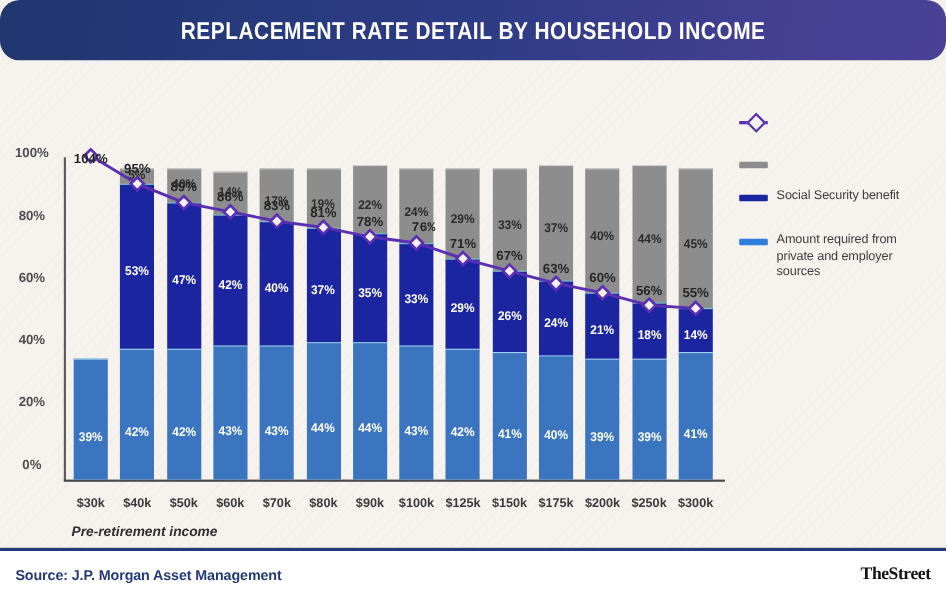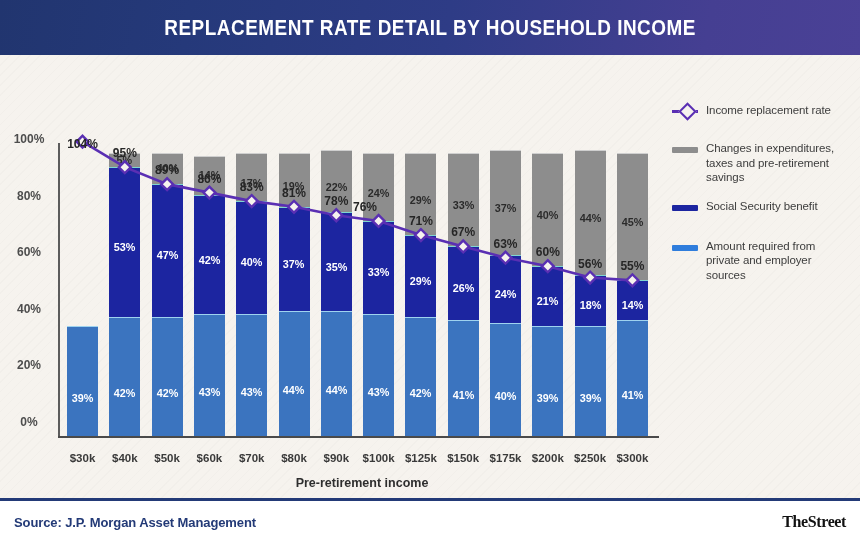--- a/index.html
+++ b/index.html
@@ -7,21 +7,21 @@
     width:860px;height:543px;overflow:hidden;
     font-family:"Liberation Sans","DejaVu Sans",sans-serif;
     background:#f4f1ec;
   }
   #page{position:relative;width:860px;height:543px;background:#f4f1ec;}
 
   
   .header{
     position:absolute;left:0;top:0;width:860px;height:55px;
     background:linear-gradient(100deg,#21356f 0%,#25397a 22%,#2e3c86 52%,#453f92 82%,#4a4196 100%);
-    display:flex;align-items:center;justify-content:center;
+    display:flex;align-items:center;justify-content:center;border-radius:18px;
   }
   .header-title{
     color:#ffffff;font-size:22px;font-weight:bold;
     letter-spacing:.6px;
     transform:scaleX(.86);
     transform-origin:center;
     white-space:nowrap;
     text-transform:uppercase;
     font-family:"Liberation Sans Narrow","Liberation Sans",sans-serif;
   }
@@ -56,22 +56,22 @@
   .seg.ss {background:#1c25a0;color:#ffffff;border-top:1.5px solid #7fd6d0;}
   .seg.chg{background:#8d8d8d;color:#2b2b2b;border-top:1.5px solid #cfcfcf;}
   .seg span{transform:scaleX(.94);}
 
   
   .xlab{
     position:absolute;bottom:34px;width:52px;margin-left:-10.5px;text-align:center;
     font-size:11.5px;color:#3a3a3a;font-weight:bold;
   }
   .xtitle{
-    position:absolute;bottom:8px;left:0;width:594px;text-align:center;
-    font-size:12.5px;color:#2e2e2e;font-weight:bold;
+    position:absolute;bottom:8px;left:0;width:594px;
+    font-size:12.5px;color:#2e2e2e;font-weight:bold;font-style:italic;
   }
 
   
   .lineLayer{position:absolute;left:0;top:0;width:594px;height:443px;pointer-events:none;}
   .ptlabel{
     position:absolute;width:50px;margin-left:-25px;text-align:center;
     font-size:12px;font-weight:bold;color:#262626;
     transform:translateY(-100%);
   }
 
@@ -307,44 +307,42 @@
           <rect x="563.1999999999999" y="221.15" width="8.4" height="8.4" transform="rotate(45 567.4 225.35)" fill="#f6f3ee" stroke="#5a2fb3" stroke-width="2.4"></rect>
         </svg>
       <div id="ptlabels">
           <div class="ptlabel" style="left: 17.5px; top: 79.68px; margin-top: 16px;">104%</div>
           <div class="ptlabel" style="left: 59.8px; top: 105.15px;">95%</div>
           <div class="ptlabel" style="left: 102.1px; top: 122.13px;">89%</div>
           <div class="ptlabel" style="left: 144.4px; top: 130.62px;">86%</div>
           <div class="ptlabel" style="left: 186.7px; top: 139.11px;">83%</div>
           <div class="ptlabel" style="left: 229px; top: 144.77px;">81%</div>
           <div class="ptlabel" style="left: 271.3px; top: 153.26px;">78%</div>
-          <div class="ptlabel" style="left: 300px; top: 158.92px;">76%</div>
+          <div class="ptlabel" style="left: 320px; top: 158.92px; font-family: Liberation Mono, monospace;">76%</div>
           <div class="ptlabel" style="left: 355.9px; top: 173.07px;">71%</div>
           <div class="ptlabel" style="left: 398.2px; top: 184.39px;">67%</div>
           <div class="ptlabel" style="left: 440.5px; top: 195.71px;">63%</div>
           <div class="ptlabel" style="left: 482.8px; top: 204.2px;">60%</div>
           <div class="ptlabel" style="left: 525.1px; top: 215.52px;">56%</div>
           <div class="ptlabel" style="left: 567.4px; top: 218.35px;">55%</div>
         </div>
       <div class="xtitle">Pre-retirement income</div>
     </div>
 
     <div class="legend">
       <div class="legrow">
         <div class="legmark">
           <div class="lineMark"></div>
             <div class="diamond"></div>
         </div>
-        <div class="legtext">Income replacement rate</div>
       </div>
       <div class="legrow" style="margin-top:22px">
         <div class="legmark">
           <div class="swatch" style="background:#8d8d8d"></div>
         </div>
-        <div class="legtext">Changes in expenditures, taxes and pre-retirement savings</div>
       </div>
       <div class="legrow" style="margin-top:14px">
         <div class="legmark">
           <div class="swatch" style="background:#1c25a0"></div>
         </div>
         <div class="legtext">Social Security benefit</div>
       </div>
       <div class="legrow" style="margin-top:24px">
         <div class="legmark">
           <div class="swatch" style="background:#2f7ddc"></div>

